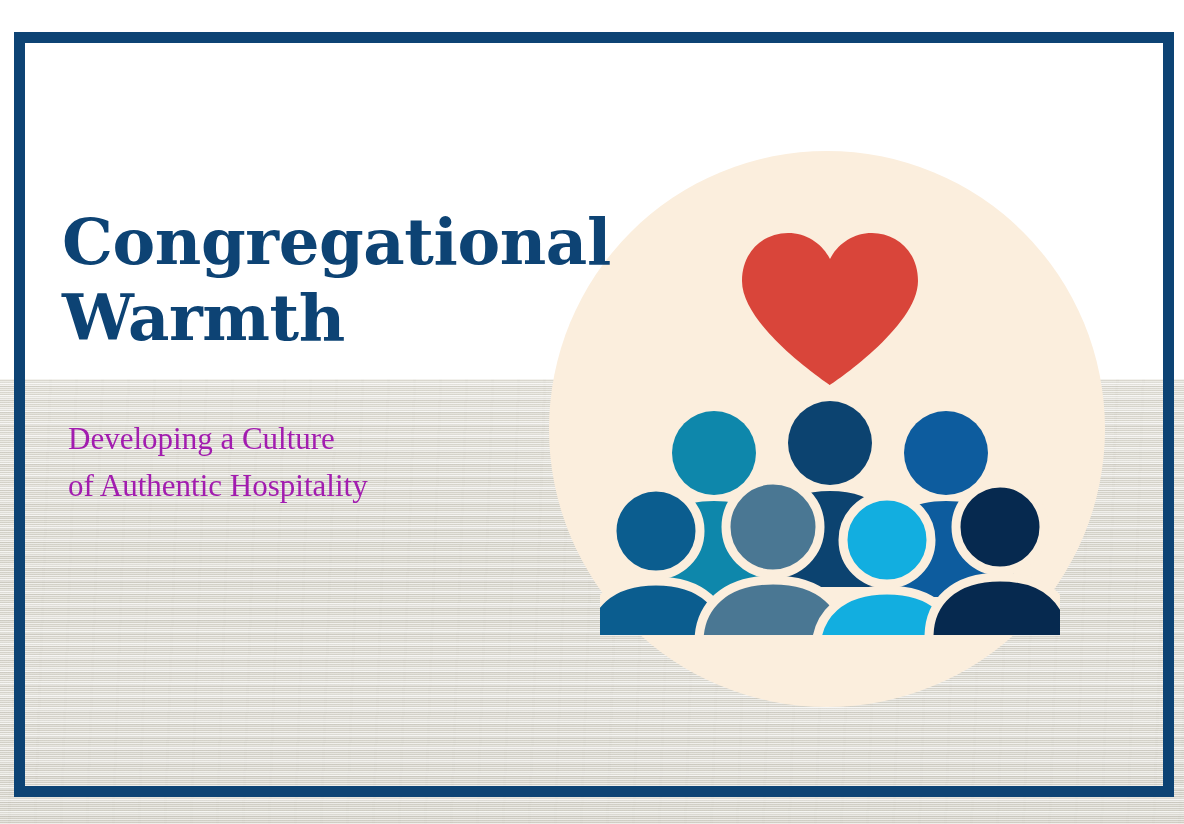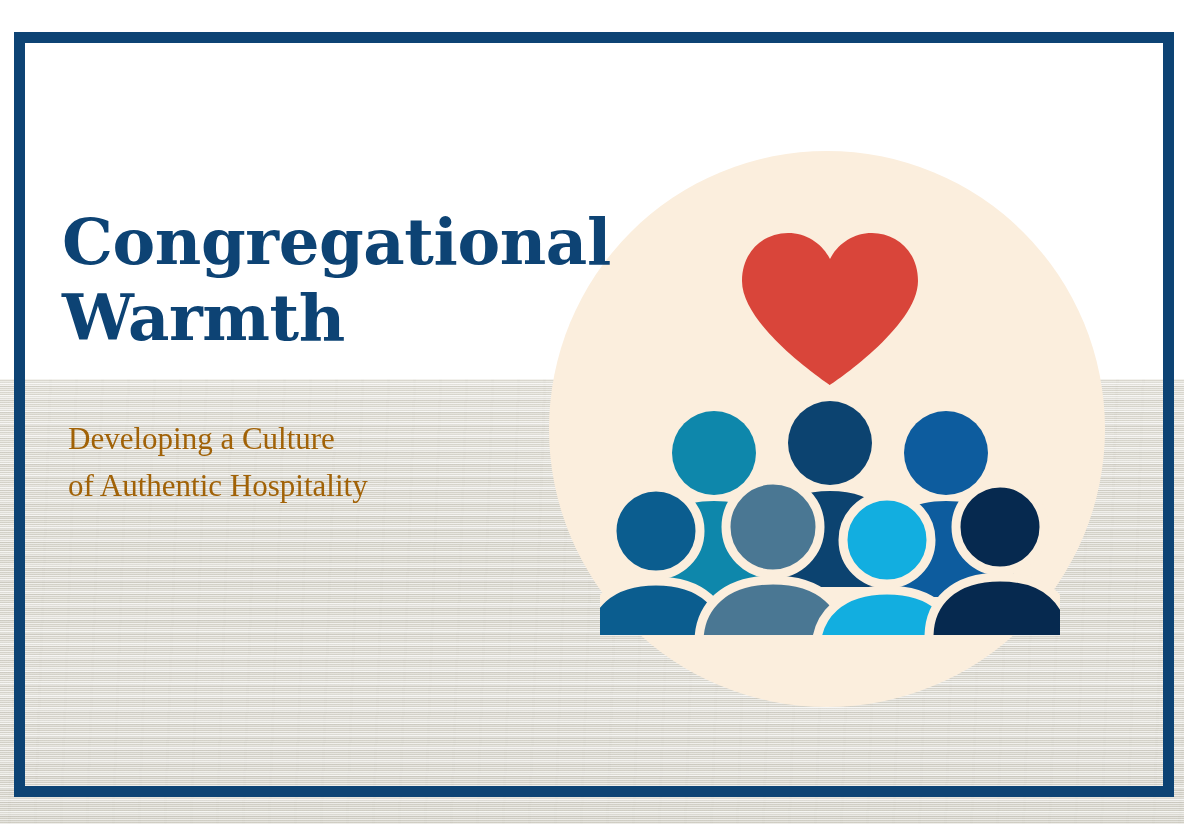--- a/index.html
+++ b/index.html
@@ -113,21 +113,21 @@
     white-space: pre-line;
   }
 
   .slide-subtitle {
     margin-top: 60px;
     margin-left: 6px;
     font-family: "Liberation Serif", "DejaVu Serif", serif;
     font-weight: 400;
     font-size: 31px;
     line-height: 1.52;
-    color: #a16207;
+    color: #a21caf;
     white-space: pre-line;
   }
 
   
   .icon-art {
     position: absolute;
     left: 600px;
     top: 215px;
     width: 460px;
     height: 420px;

